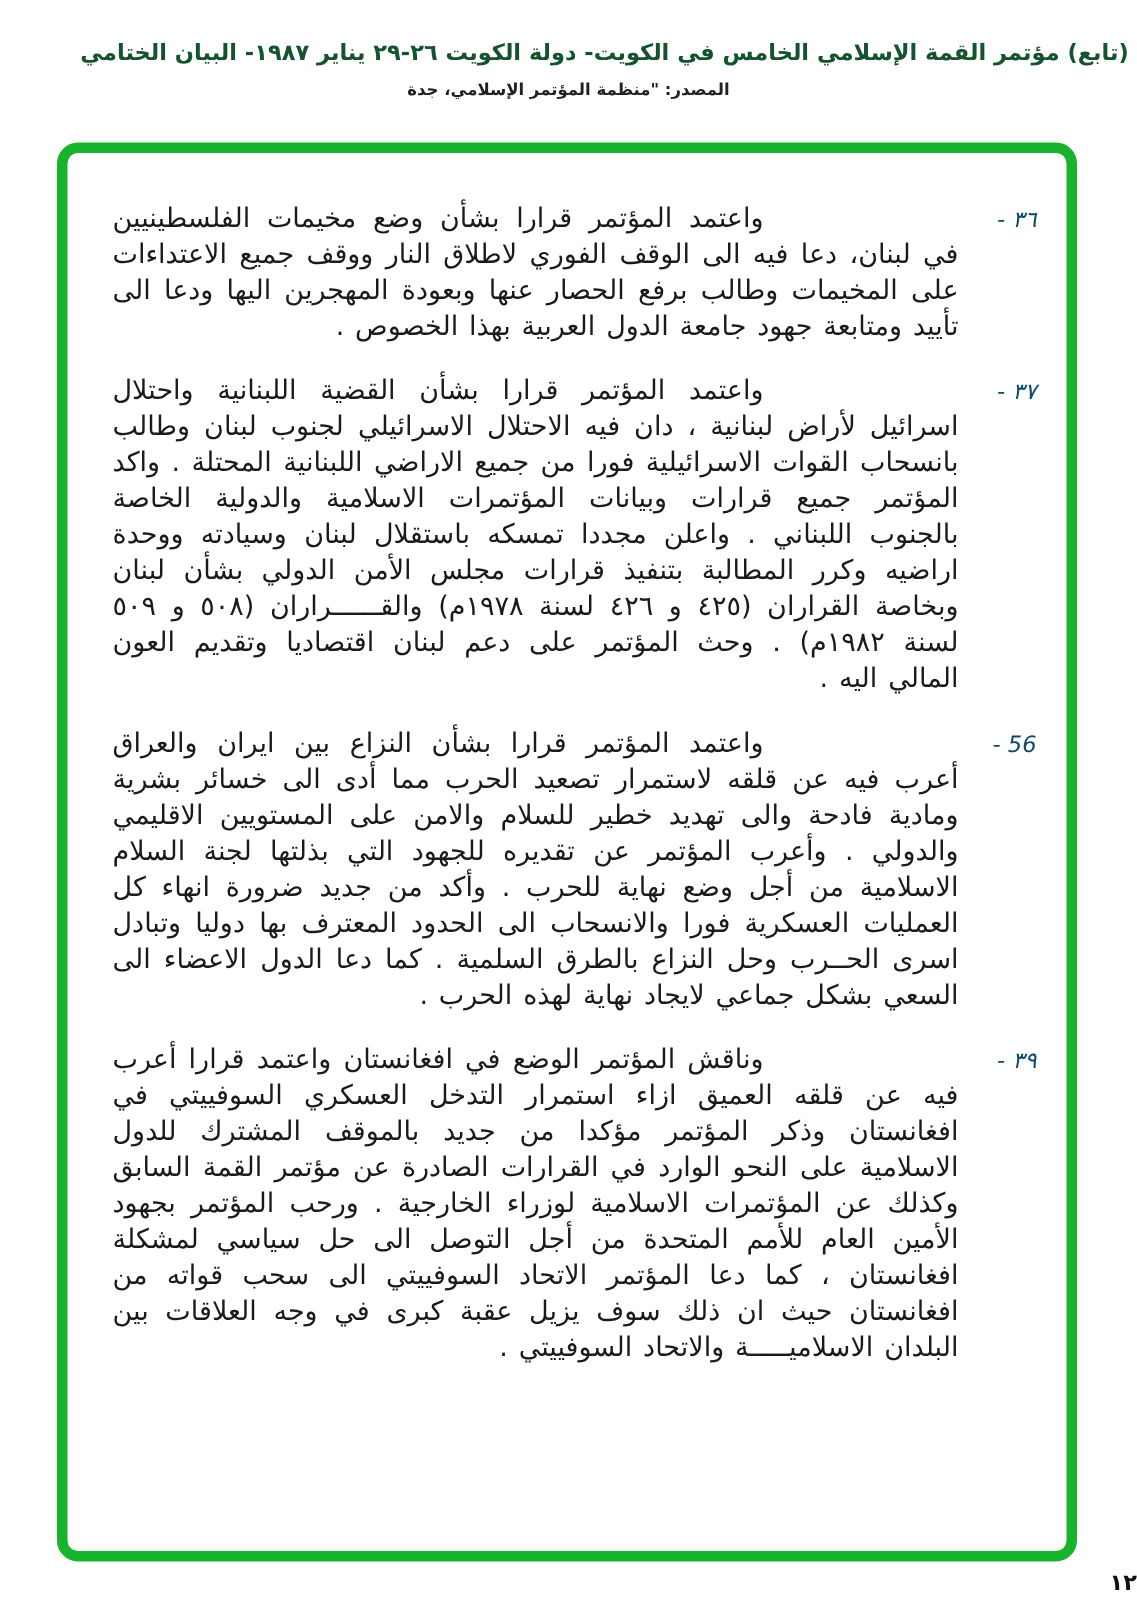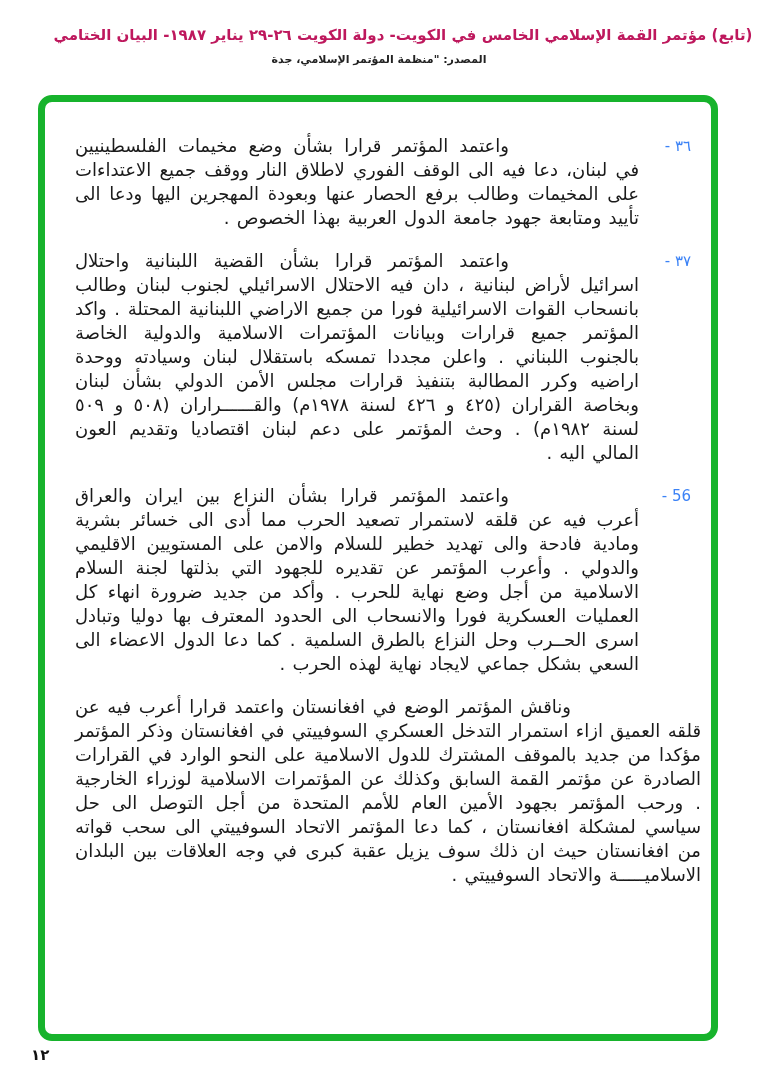--- a/index.html
+++ b/index.html
@@ -18,21 +18,21 @@
     top: 26px;
     left: 0;
     right: 0;
     text-align: center;
     direction: rtl;
   }
   .header-title {
     font-size: 15px;
     font-weight: bold;
     letter-spacing: 0;
-    color: #be185d;
+    color: #14532d;
     margin-left: 48px;
   }
   .header-source {
     margin-top: 9px;
     font-size: 11px;
     font-weight: bold;
     color: #222;
   }
   .content-box {
     position: absolute;
@@ -51,37 +51,38 @@
     flex-direction: row; 
     margin-bottom: 19px;
   }
   .para-num {
     flex: 0 0 62px;
     font-size: 15px;
     line-height: 24px;
     text-align: right;
     padding-right: 10px;
     white-space: nowrap;
-    color: #3b82f6;
+    color: #0c4a6e;
+    font-style: italic;
   }
   .para-text {
     flex: 1 1 auto;
     font-size: 18px;
     line-height: 24px;
     text-align: justify;
     text-indent: 130px;
     word-spacing: 1.5px;
     color: #1a1a1a;
   }
   .page-number {
     position: absolute;
     top: 1046px;
     left: 0;
     right: 0;
-    text-align: left;
+    text-align: right;
     font-size: 15px;
     font-weight: bold;
     letter-spacing: 4px;
     color: #111;
     padding-left: 31px;
   }
 </style>
 </head>
 <body>
 
@@ -102,18 +103,19 @@
     <div class="para-text">واعتمد المؤتمر قرارا بشأن القضية اللبنانية واحتلال اسرائيل لأراض لبنانية ، دان فيه الاحتلال الاسرائيلي لجنوب لبنان وطالب بانسحاب القوات الاسرائيلية فورا من جميع الاراضي اللبنانية المحتلة . واكد المؤتمر جميع قرارات وبيانات المؤتمرات الاسلامية والدولية الخاصة بالجنوب اللبناني .  واعلن مجددا تمسكه باستقلال لبنان وسيادته ووحدة اراضيه وكرر المطالبة بتنفيذ قرارات مجلس الأمن الدولي بشأن لبنان وبخاصة القراران (٤٢٥ و ٤٢٦ لسنة ١٩٧٨م) والقــــــراران (٥٠٨ و ٥٠٩ لسنة ١٩٨٢م) . وحث المؤتمر على دعم لبنان اقتصاديا وتقديم العون المالي اليه .</div>
   </div>
 
   <div class="para">
     <div class="para-num">56 -</div>
     <div class="para-text">واعتمد المؤتمر قرارا بشأن النزاع بين ايران والعراق أعرب فيه عن قلقه لاستمرار تصعيد الحرب مما أدى الى خسائر بشرية ومادية فادحة والى تهديد خطير للسلام والامن على المستويين الاقليمي والدولي . وأعرب المؤتمر عن تقديره للجهود التي بذلتها لجنة السلام الاسلامية من أجل وضع نهاية للحرب . وأكد من جديد ضرورة انهاء كل العمليات العسكرية فورا والانسحاب الى الحدود المعترف بها دوليا وتبادل اسرى الحــرب وحل النزاع بالطرق السلمية . كما دعا الدول الاعضاء الى السعي بشكل جماعي لايجاد نهاية لهذه الحرب .</div>
   </div>
 
 
   <div class="para">
+    <div class="para-num">٣٩ -</div>
     <div class="para-text">وناقش المؤتمر الوضع في افغانستان واعتمد قرارا أعرب فيه عن قلقه العميق ازاء استمرار التدخل العسكري السوفييتي في افغانستان وذكر المؤتمر مؤكدا من جديد بالموقف المشترك للدول الاسلامية على النحو الوارد في القرارات الصادرة عن مؤتمر القمة السابق وكذلك عن المؤتمرات الاسلامية لوزراء الخارجية . ورحب المؤتمر بجهود الأمين العام للأمم المتحدة من أجل التوصل الى حل سياسي لمشكلة افغانستان ، كما دعا المؤتمر الاتحاد السوفييتي الى سحب قواته من افغانستان حيث ان ذلك سوف يزيل عقبة كبرى في وجه العلاقات بين البلدان الاسلاميـــــة والاتحاد السوفييتي .</div>
   </div>
 
 </div>
 
 <div class="page-number">١٢</div>
 
 </body></html>

